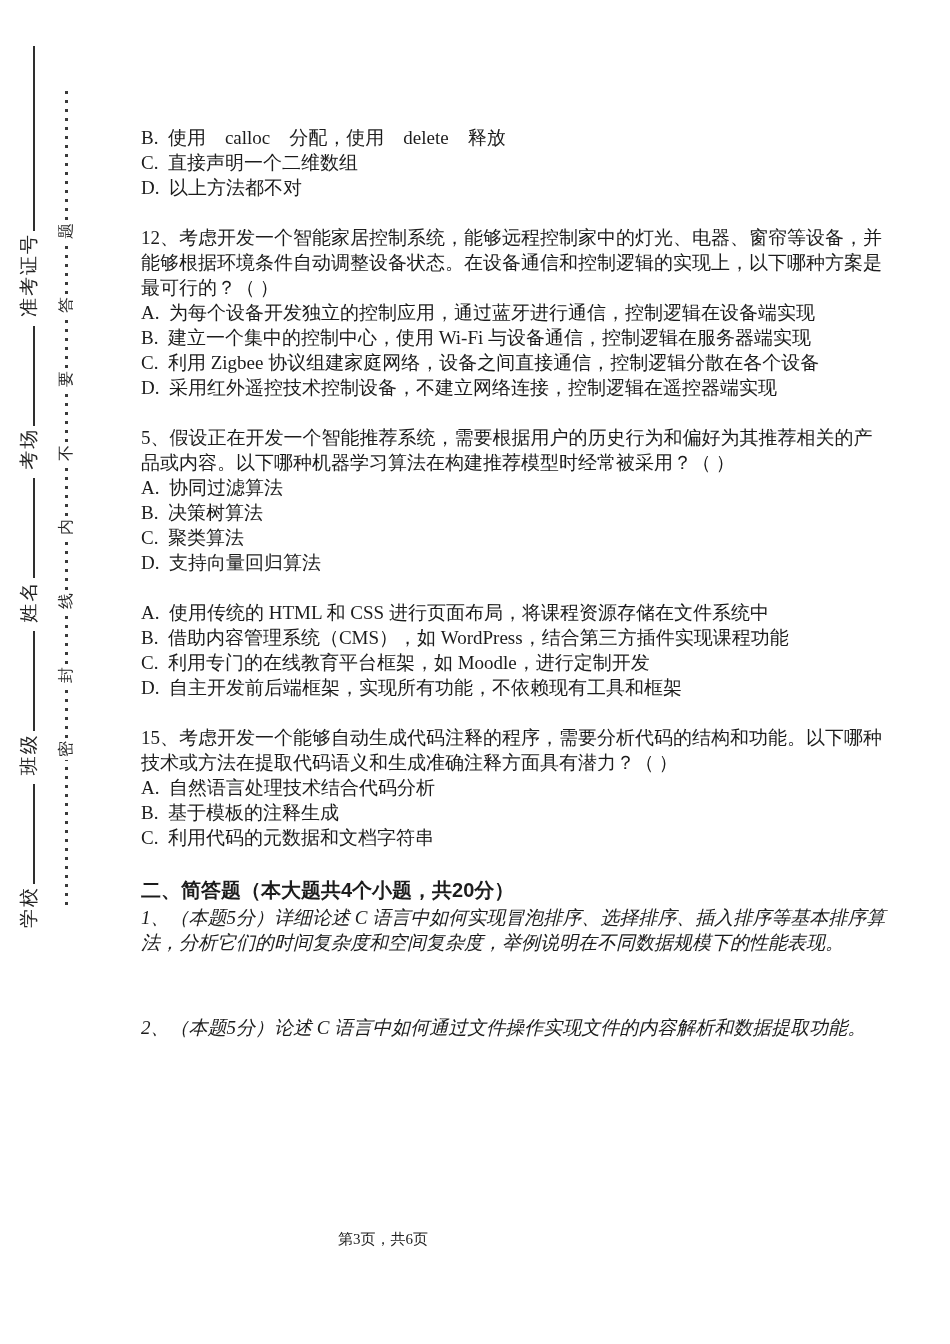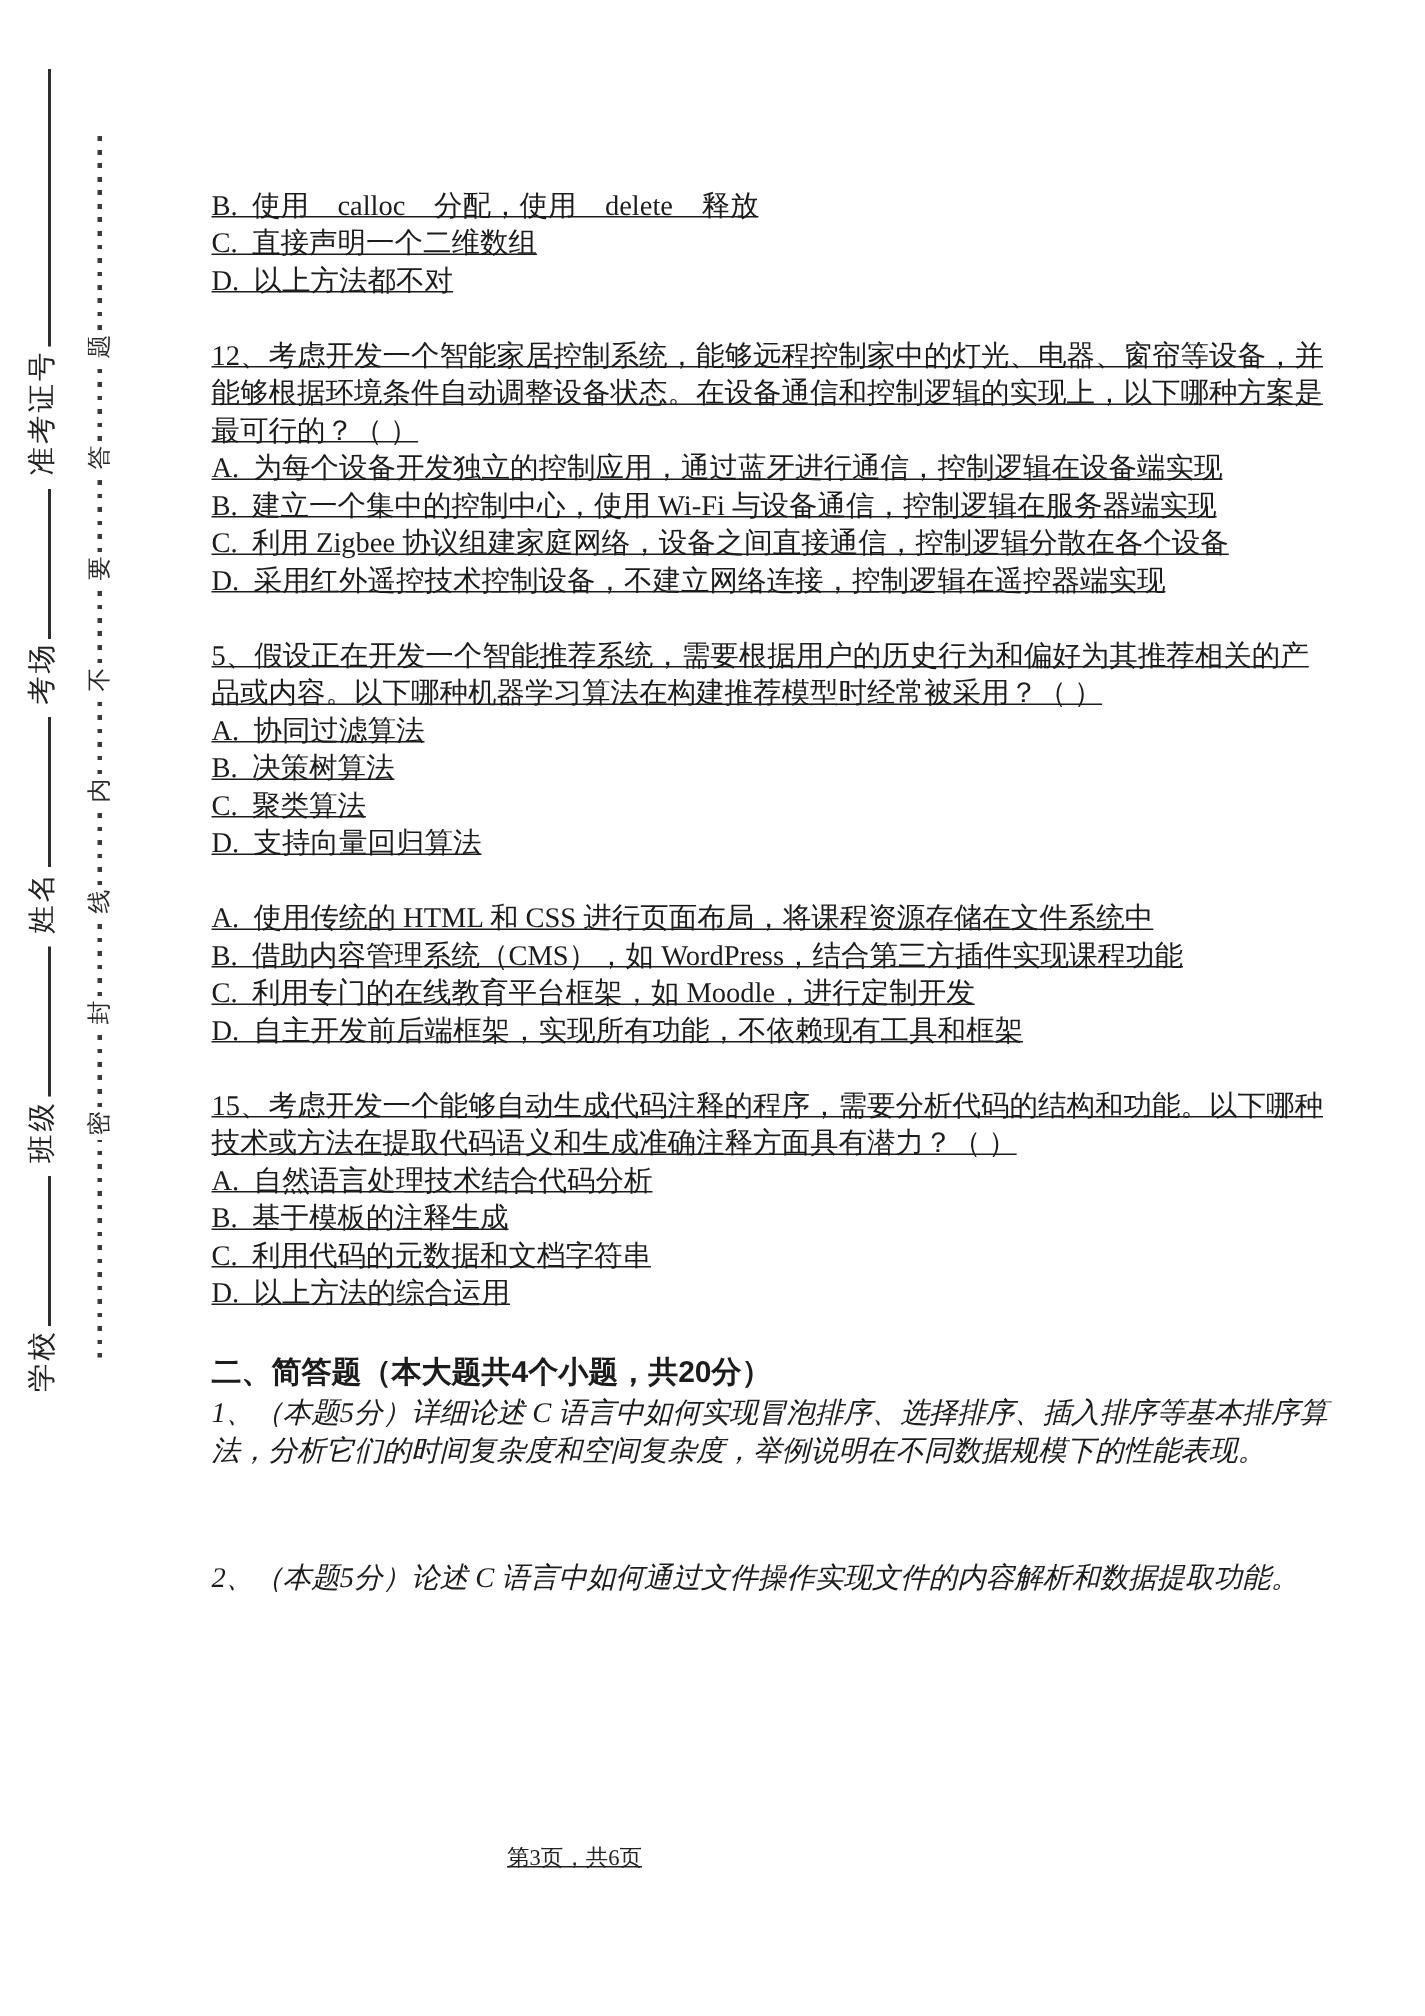--- a/index.html
+++ b/index.html
@@ -45,33 +45,33 @@
   .sd-mid  { width:52px;  }
   .sd-end2 { width:130px; }
   .seal-ch { margin:0 3px; flex:0 0 auto; }
 
   
   .content {
     position:absolute; left:141px; top:125px; width:745px;
     font-size:19px; line-height:25px;
   }
   .question { margin:0 0 25px 0; }
-  .question p { margin:0; white-space:pre-wrap;text-decoration:underline; }
+  .question p { margin:0; white-space:pre-wrap; }
   .sec-title {
     margin:0; font-size:20px; line-height:30px; font-weight:bold;
     font-family:"Liberation Sans","DejaVu Sans",sans-serif;
     white-space:pre-wrap;
   }
   .short-q { margin:0; white-space:pre-wrap;font-style:italic; }
   .short-q.second { margin-top:60px; }
 
   
   .page-footer {
     position:absolute; top:1229px; left:0; width:766px;
-    text-align:center; font-size:15px; line-height:20px; color:#222;text-decoration:underline;
+    text-align:center; font-size:15px; line-height:20px; color:#222;
   }
 </style>
 </head>
 <body>
 
 <div class="page">
 
   <div class="side-fields">
     <span>学校</span><span class="blank-line bl-100"></span>
     <span>班级</span><span class="blank-line bl-100"></span>
@@ -129,21 +129,20 @@
       <p>B.  借助内容管理系统（CMS），如 WordPress，结合第三方插件实现课程功能</p>
       <p>C.  利用专门的在线教育平台框架，如 Moodle，进行定制开发</p>
       <p>D.  自主开发前后端框架，实现所有功能，不依赖现有工具和框架</p>
     </section>
 
     <section class="question">
       <p>15、考虑开发一个能够自动生成代码注释的程序，需要分析代码的结构和功能。以下哪种技术或方法在提取代码语义和生成准确注释方面具有潜力？（ ）</p>
       <p>A.  自然语言处理技术结合代码分析</p>
       <p>B.  基于模板的注释生成</p>
       <p>C.  利用代码的元数据和文档字符串</p>
-      <p>D.  以上方法的综合运用</p>
     </section>
 
     <h2 class="sec-title">二、简答题（本大题共4个小题，共20分）</h2>
 
     <p class="short-q">1、（本题5分）详细论述 C 语言中如何实现冒泡排序、选择排序、插入排序等基本排序算法，分析它们的时间复杂度和空间复杂度，举例说明在不同数据规模下的性能表现。</p>
 
     <p class="short-q second">2、（本题5分）论述 C 语言中如何通过文件操作实现文件的内容解析和数据提取功能。</p>
 
   </main>
 

